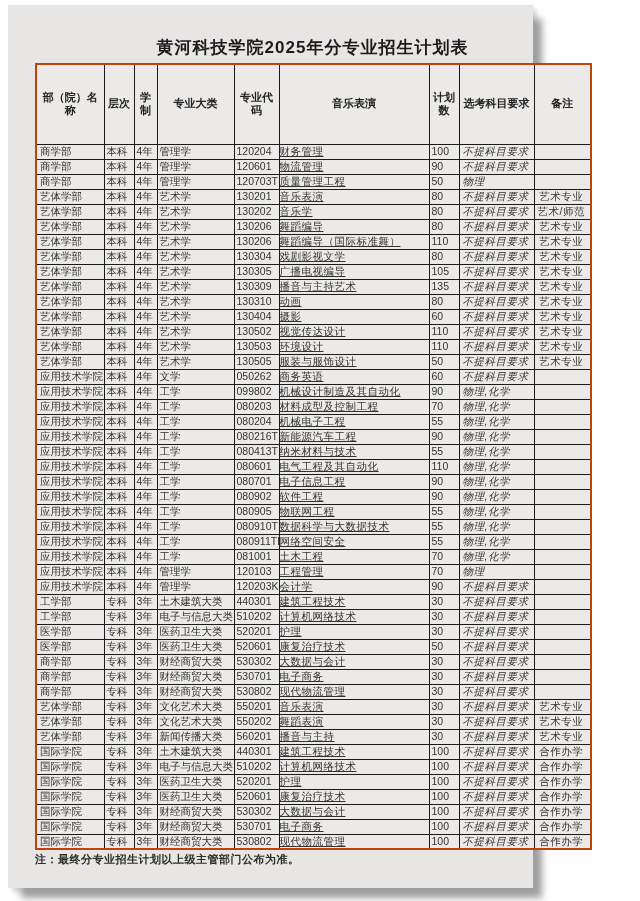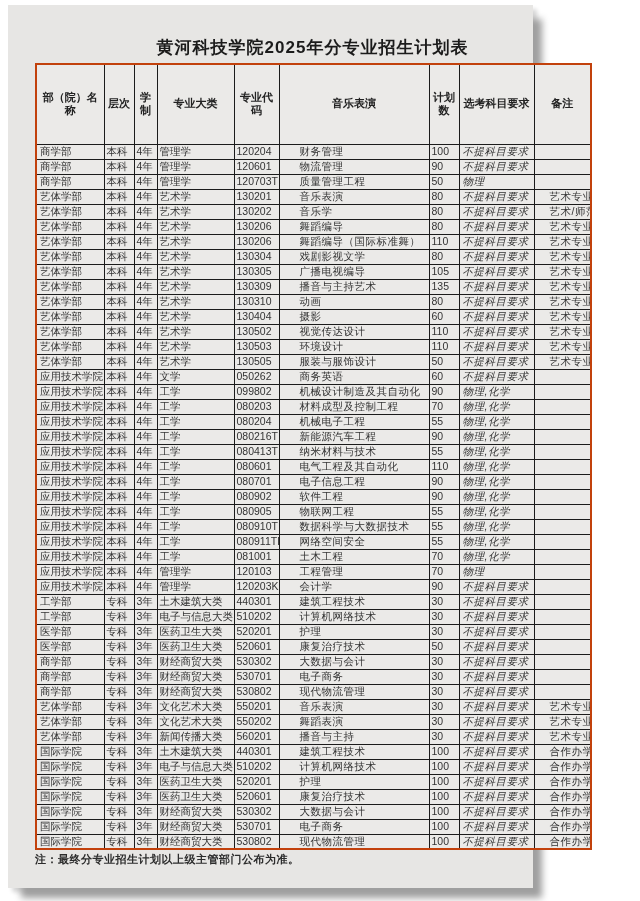--- a/index.html
+++ b/index.html
@@ -54,24 +54,24 @@
   }
   table.plan td {
     height:15px;
     font-size:10.5px;
     color:#333;
     vertical-align:middle;
     padding:0 2px;
     line-height:1;
   }
   table.plan td.col-0 { padding-left:3px; }
-  table.plan td.col-5 { padding-left:20px; letter-spacing:0.5px; }
+  table.plan td.col-5 { padding-left:0; letter-spacing:0.5px;text-decoration:underline; }
   table.plan td.col-6 { text-align:left; padding-right:2px; }
   table.plan td.col-7 { padding-left:3px; letter-spacing:0.5px;font-style:italic; }
-  table.plan td.col-8 { padding-left:15px; letter-spacing:0.5px; }
+  table.plan td.col-8 { padding-left:0; letter-spacing:0.5px;text-align:center; }
   .doc-note {
     position:absolute;
     left:27px; top:847px;
     font-size:11px;
     color:#2c2c2c;
     letter-spacing:0.5px;
     font-weight:bold;
   }
 </style>
 </head>

